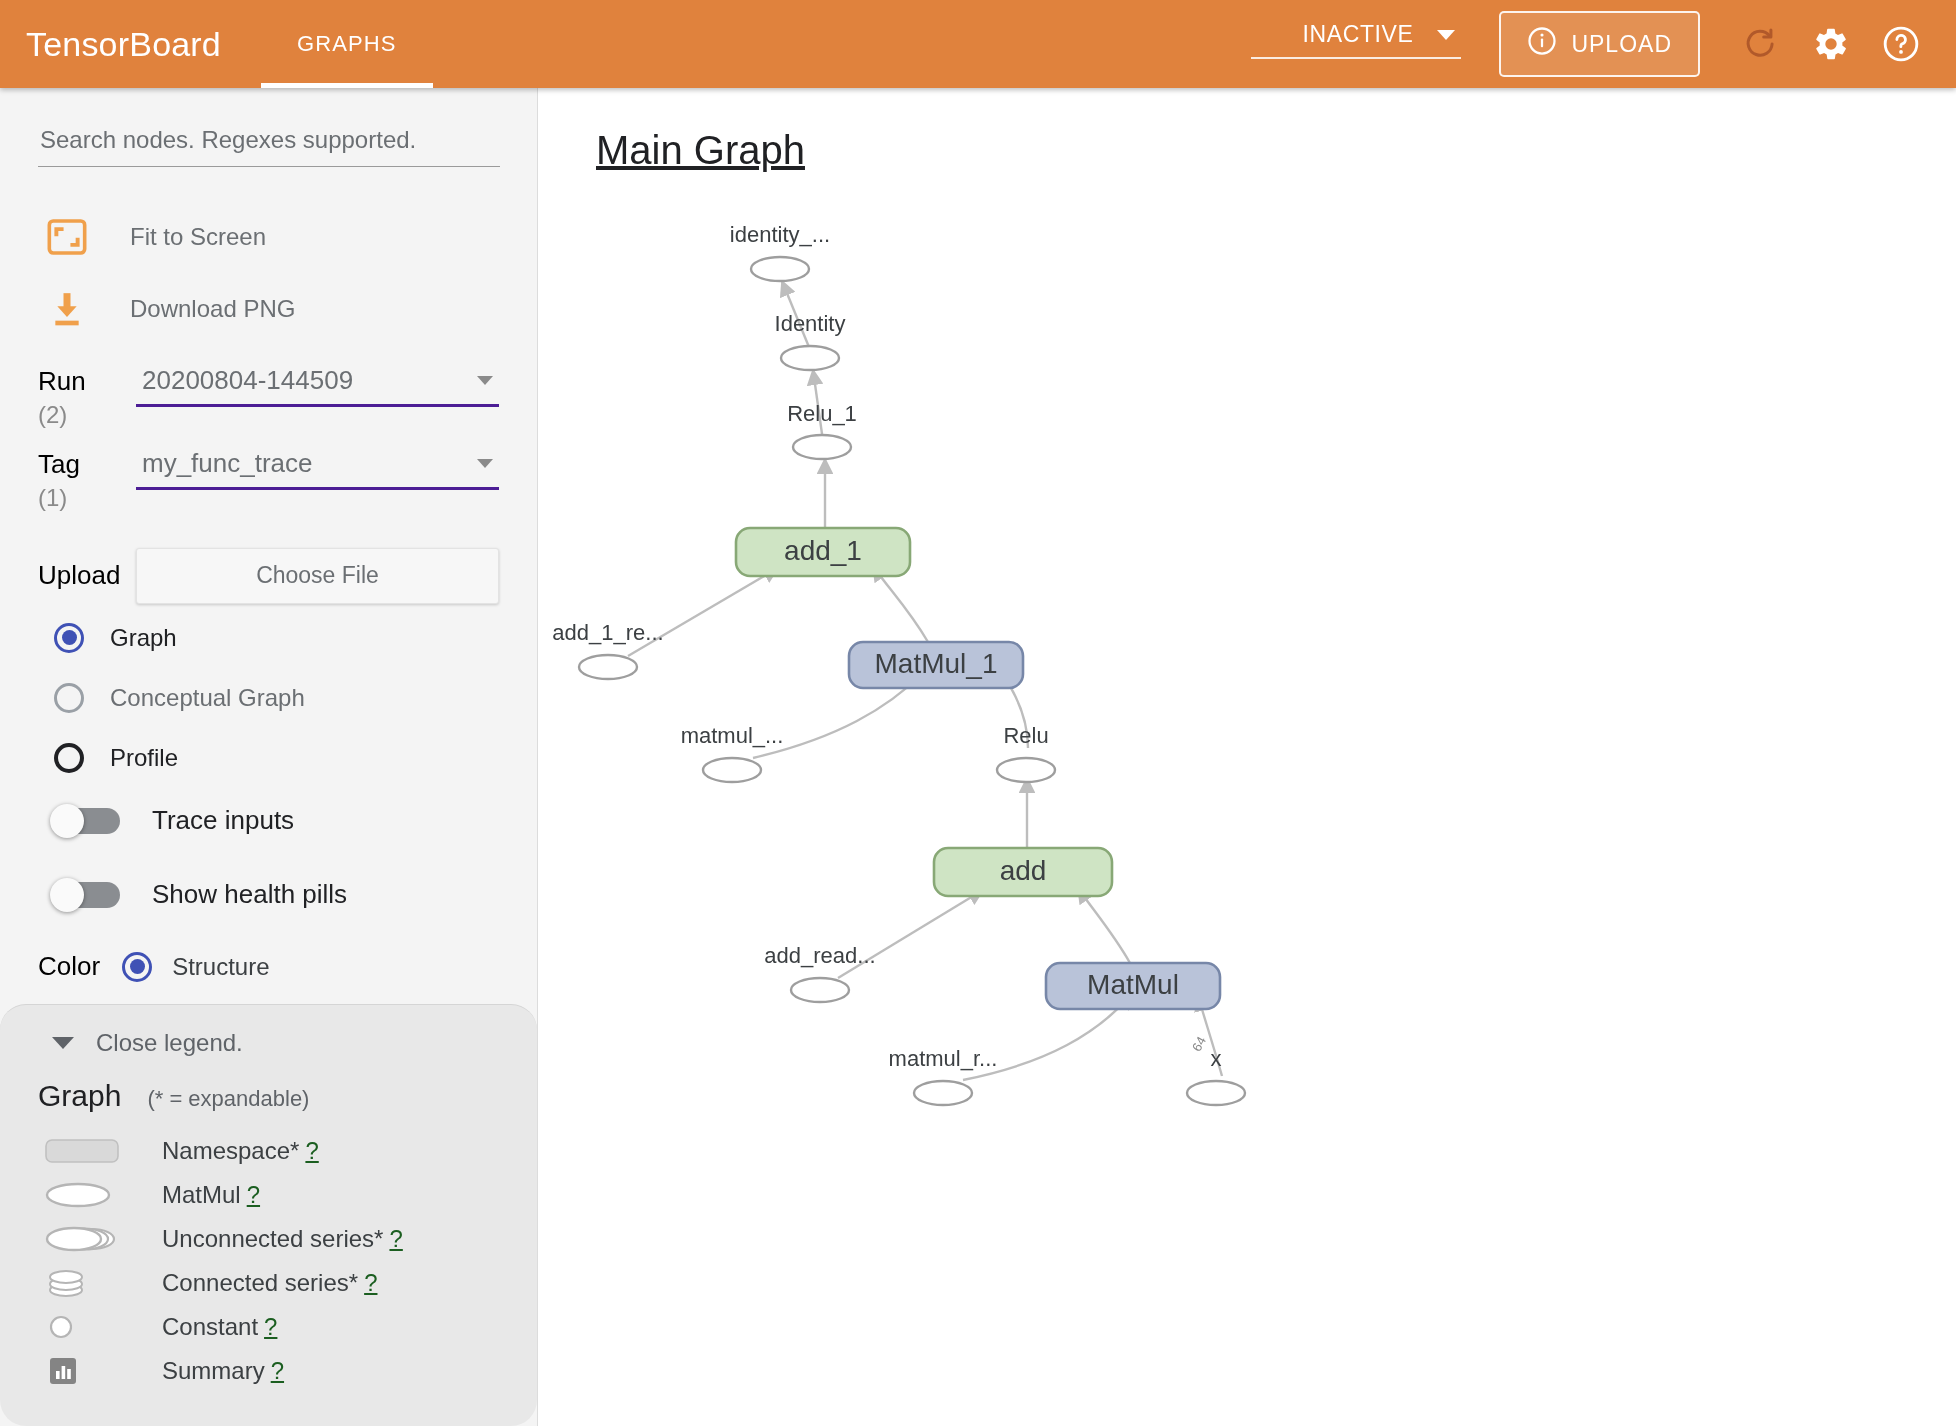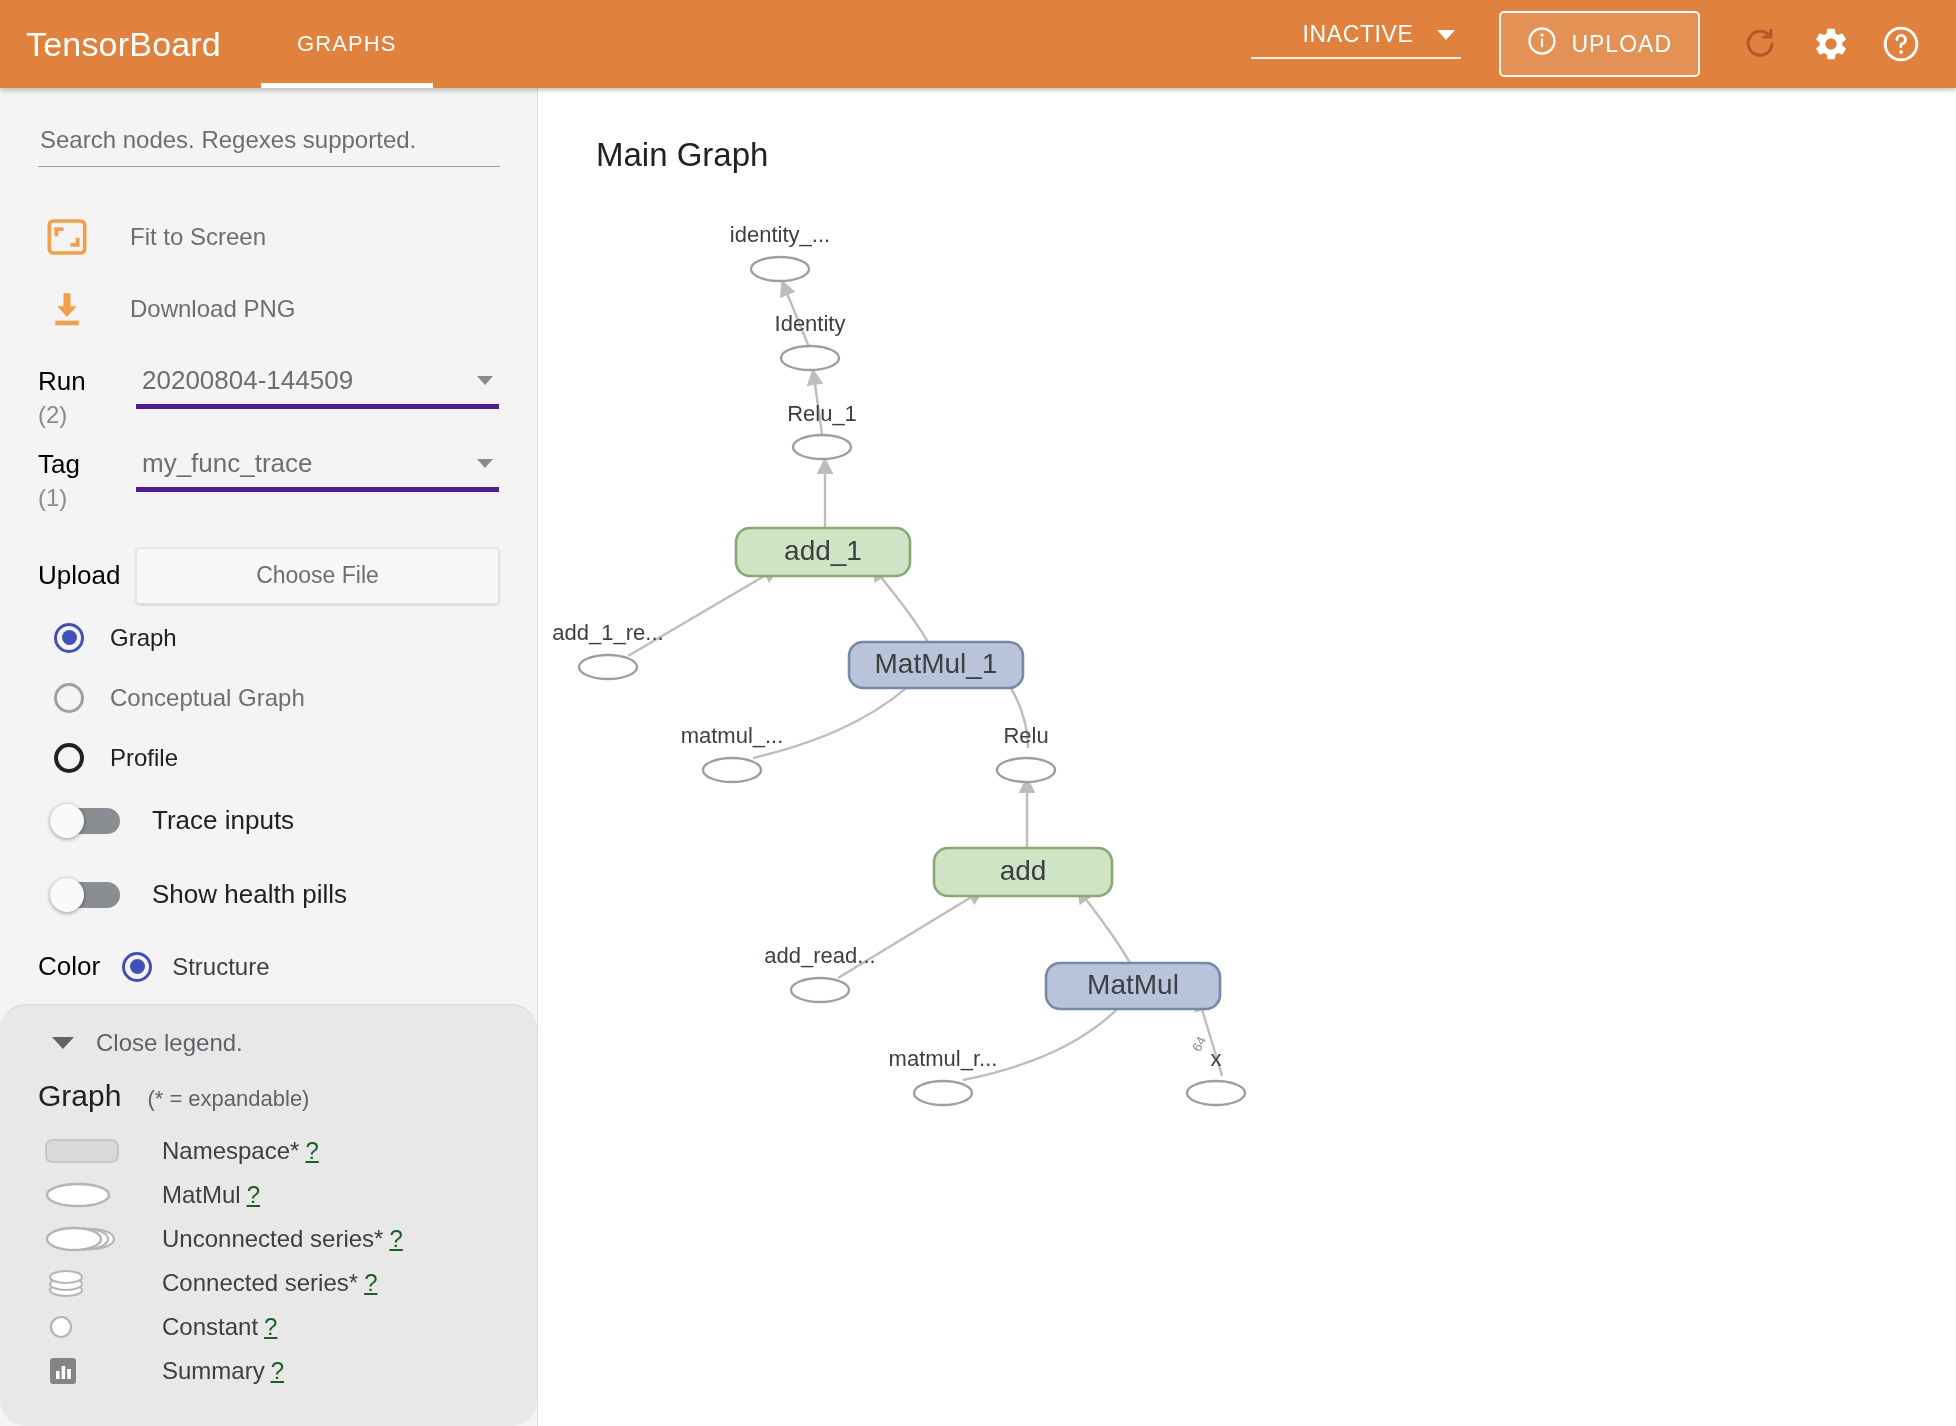--- a/index.html
+++ b/index.html
@@ -153,21 +153,21 @@
     font-weight: 400;
     line-height: 1.15;
     padding-top: 4px;
   }
   .field-label .count {
     display: block; color: #8a8a8a; font-size: 24px; margin-top: 4px;
   }
   .select-under {
     flex: 1;
     display: flex; align-items: center;
-    border-bottom: 5px solid #4c1d95;
+    border-bottom: 3px solid #4c1d95;
     padding: 0 6px 8px 6px;
     cursor: pointer;
     margin-top: 2px;
   }
   .select-under .val { font-size: 26px; color: #6b6f73; flex: 1; }
   .caret-sm {
     width: 0; height: 0;
     border-left: 8px solid transparent;
     border-right: 8px solid transparent;
     border-top: 9px solid #8a8a8a;
@@ -291,23 +291,24 @@
 
   
   .main {
     flex: 1;
     background: #ffffff;
     position: relative;
     overflow: hidden;
   }
   .main-title {
     position: absolute;
-    left: 58px; top: 48px;
-    font-size: 33px;
+    left: 58px; top: 40px;
+    font-size: 40px;
     color: #202124;
+    text-decoration: underline;
   }
   .graph-svg { position: absolute; left: 0; top: 0; }
 </style>
 </head>
 <body>
 
 <div class="header">
   <div class="brand">TensorBoard</div>
 
   <div class="tabs">

